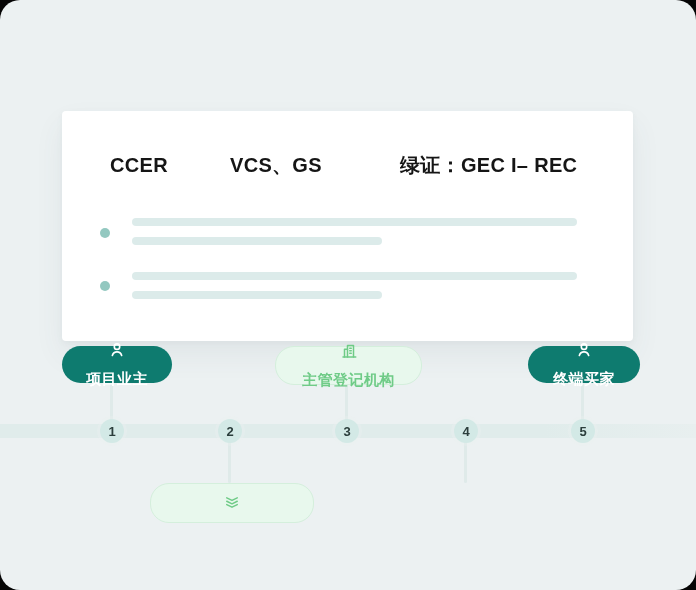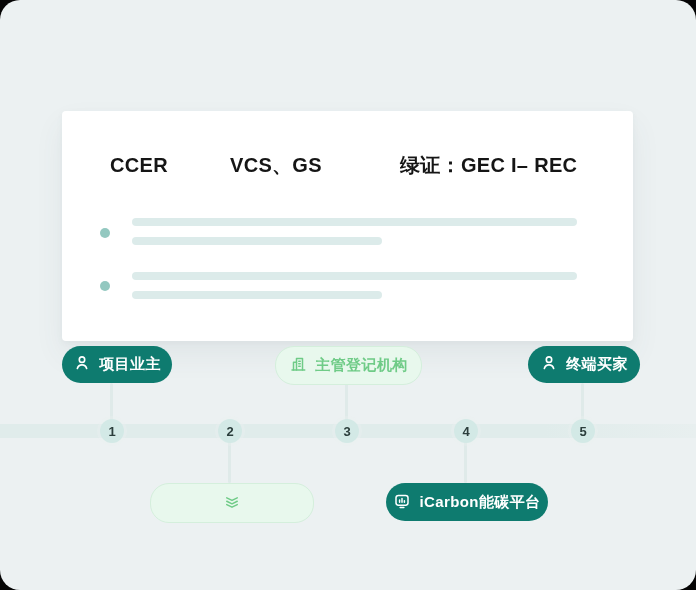--- a/index.html
+++ b/index.html
@@ -28,21 +28,21 @@
   .cu{top:383px;height:41px;} .cd{top:438px;height:45px;}
   .cx0{left:110px;} .cx1{left:345px;} .cx2{left:581px;}
   .cx3{left:228px;} .cx4{left:464px;}
   .step{position:absolute;top:419px;width:24px;height:24px;border-radius:50%;
         background:var(--circle_bg,#D3E9E6);color:var(--circle_text,#2B3E3C);
         font-size:13px;font-weight:700;display:flex;align-items:center;justify-content:center;
         box-shadow:0 0 0 3px rgba(236,241,242,.35);}
   .p0{left:100px;} .p1{left:218px;} .p2{left:335px;} .p3{left:454px;} .p4{left:571px;}
   
   .pill{position:absolute;display:flex;align-items:center;justify-content:center;gap:8px;
-        border-radius:19px;font-size:15px;font-weight:600;letter-spacing:.4px;white-space:nowrap;}
+        border-radius:19px;font-size:15px;font-weight:600;letter-spacing:.4px;white-space:nowrap;flex-direction:column;}
   .pill svg{flex:0 0 auto;}
   .dark{background:var(--accent_dark,#0E7B6F);color:#fff;}
   .light{background:var(--accent_light_bg,#E8F8ED);color:var(--accent_light_text,#6FCB87);
          border:1px solid var(--accent_light_border,#D4EFDC);}
   .pillA{left:62px; top:346px;width:110px;height:37px;}
   .pillB{left:275px;top:346px;width:145px;height:37px;}
   .pillC{left:528px;top:346px;width:112px;height:37px;}
   .pillD{left:150px;top:483px;width:162px;height:38px;}
   .pillE{left:386px;top:483px;width:162px;height:38px;}
 </style>
@@ -113,24 +113,14 @@
   <div class="pill light pillD">
     <span>
       <svg width="18" height="18" viewBox="0 0 24 24" fill="none" stroke="currentColor" stroke-width="2" stroke-linecap="round" stroke-linejoin="round">
         <path d="M5 6.5l7 3.4 7-3.4"></path>
           <path d="M5 11l7 3.4 7-3.4"></path>
           <path d="M5 15.5l7 3.4 7-3.4"></path>
       </svg>
     </span>
   </div>
 
-  <div class="pill dark pillE">
-    <span>
-      <svg width="18" height="18" viewBox="0 0 24 24" fill="none" stroke="currentColor" stroke-width="2" stroke-linecap="round" stroke-linejoin="round">
-        <rect x="4" y="4.5" width="16" height="13" rx="3.2"></rect>
-        <path d="M8.8 13.5v-3M12 13.5V8.5M15.2 13.5v-2"></path>
-        <path d="M9.5 20.5h5"></path>
-      </svg>
-    </span>
-    <span>iCarbon能碳平台</span>
-  </div>
 
 </div>
 
 </body></html>

